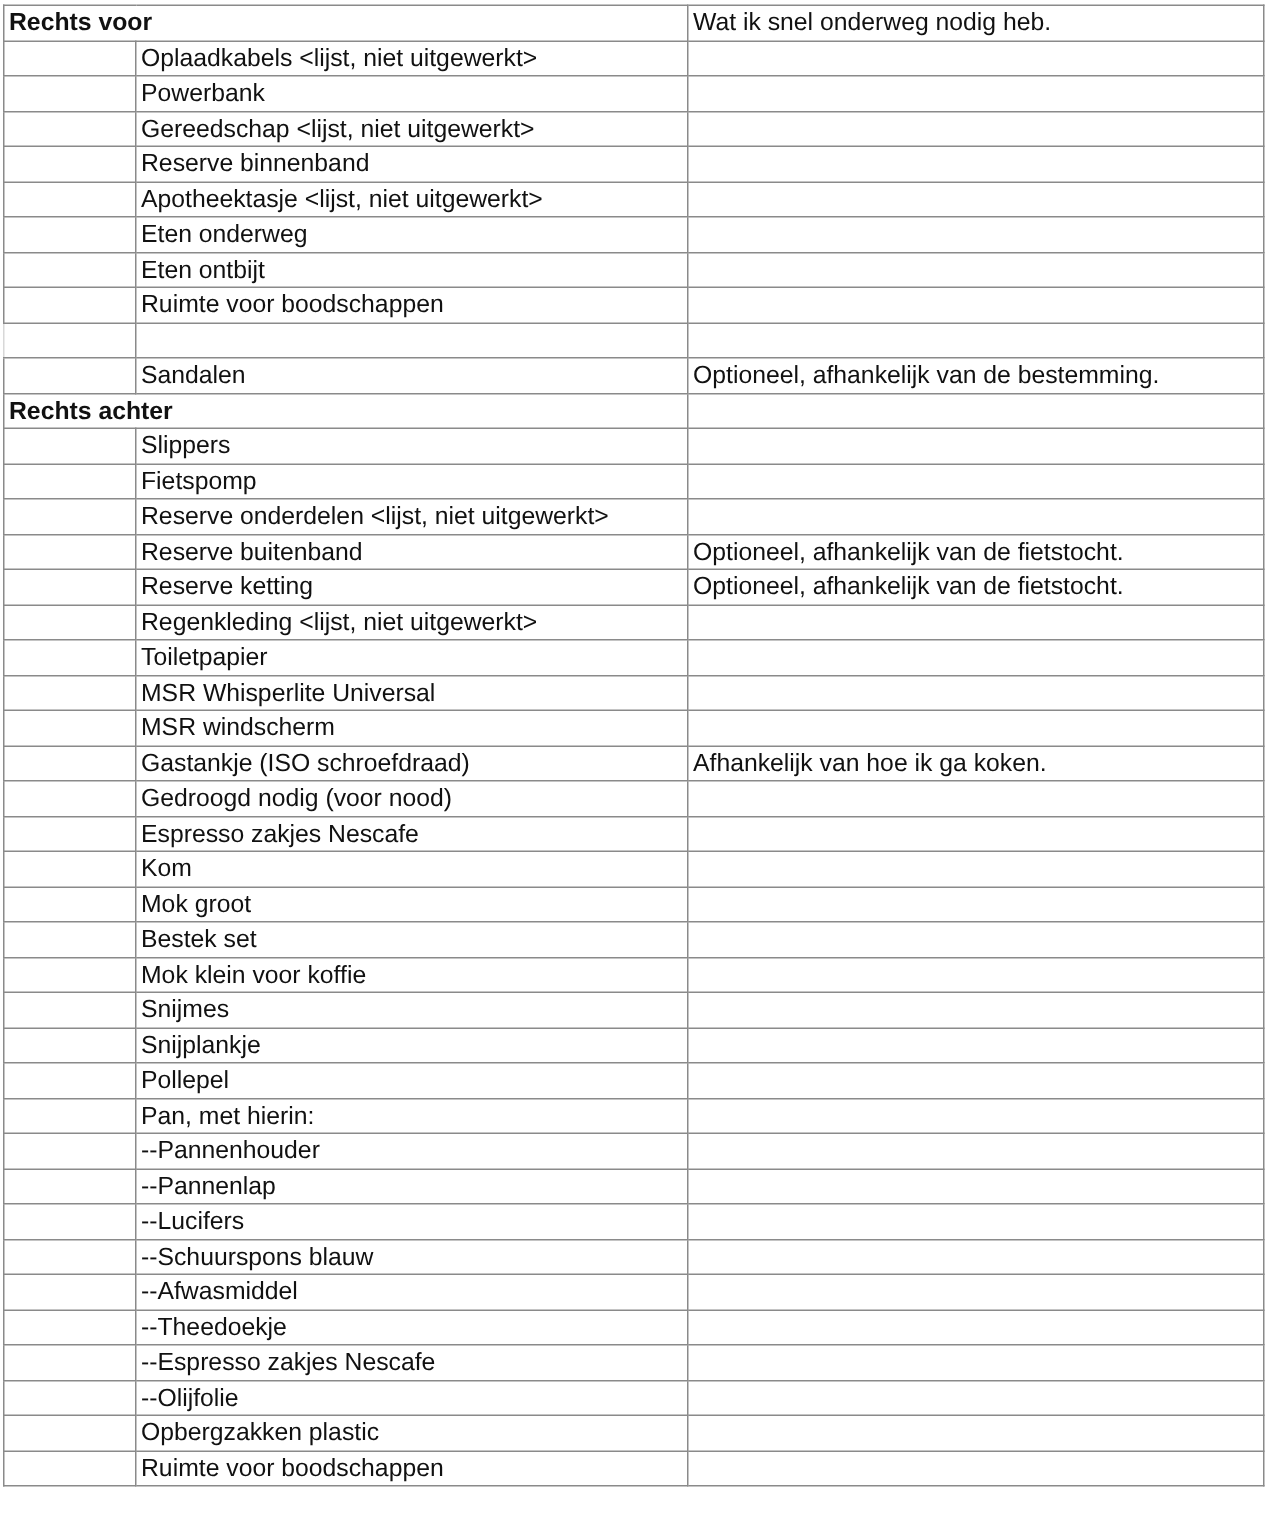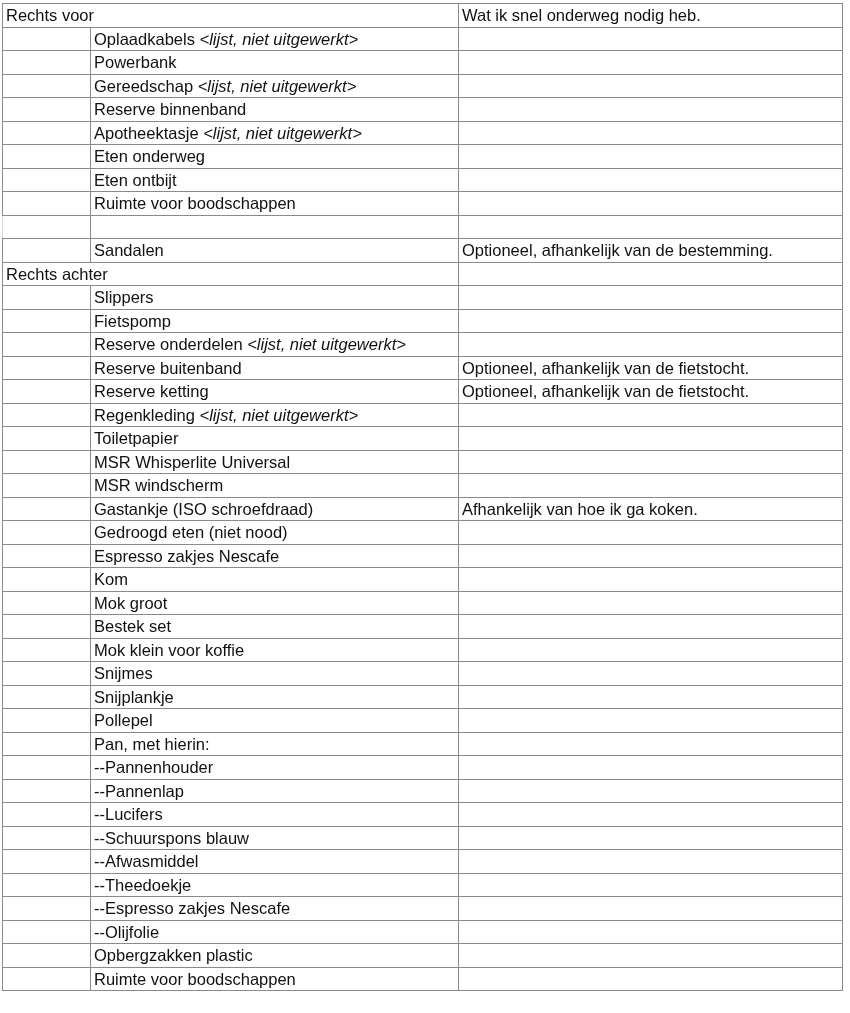--- a/index.html
+++ b/index.html
@@ -11,24 +11,24 @@
     font-size: 16.5px; color: #111;
   }
   .sheet td {
     border: 1px solid #8a8a8a;
     height: 22.5px; padding: 0 3px; line-height: 22px;
     white-space: nowrap; overflow: hidden; vertical-align: middle;
   }
   .sheet col.c1 { width: 88px; }
   .sheet col.c2 { width: 368px; }
   .sheet col.c3 { width: 384px; }
-  .sheet td.head { font-weight: normal; margin-top: 20px; }
+  .sheet td.head { font-weight: bold; margin-top: 20px; }
   .sheet tr.blank td { border-left-color: #d8d8d8; }
   .sheet tr.blank td.inner { border-left-color: #d8d8d8; border-right-color: #8a8a8a; }
-  .note-i { font-style: italic; }
+  .note-i { }
 </style>
 </head>
 <body>
 
 <table class="sheet">
   <colgroup>
       <col class="c1">
       <col class="c2">
       <col class="c3">
     </colgroup>
@@ -136,21 +136,21 @@
         <td><span>MSR windscherm</span></td>
         <td></td>
       </tr>
       <tr>
         <td></td>
         <td><span>Gastankje (ISO schroefdraad)</span></td>
         <td>Afhankelijk van hoe ik ga koken.</td>
       </tr>
       <tr>
         <td></td>
-        <td><span>Gedroogd eten (niet nood)</span></td>
+        <td><span>Gedroogd nodig (voor nood)</span></td>
         <td></td>
       </tr>
       <tr>
         <td></td>
         <td><span>Espresso zakjes Nescafe</span></td>
         <td></td>
       </tr>
       <tr>
         <td></td>
         <td><span>Kom</span></td>

